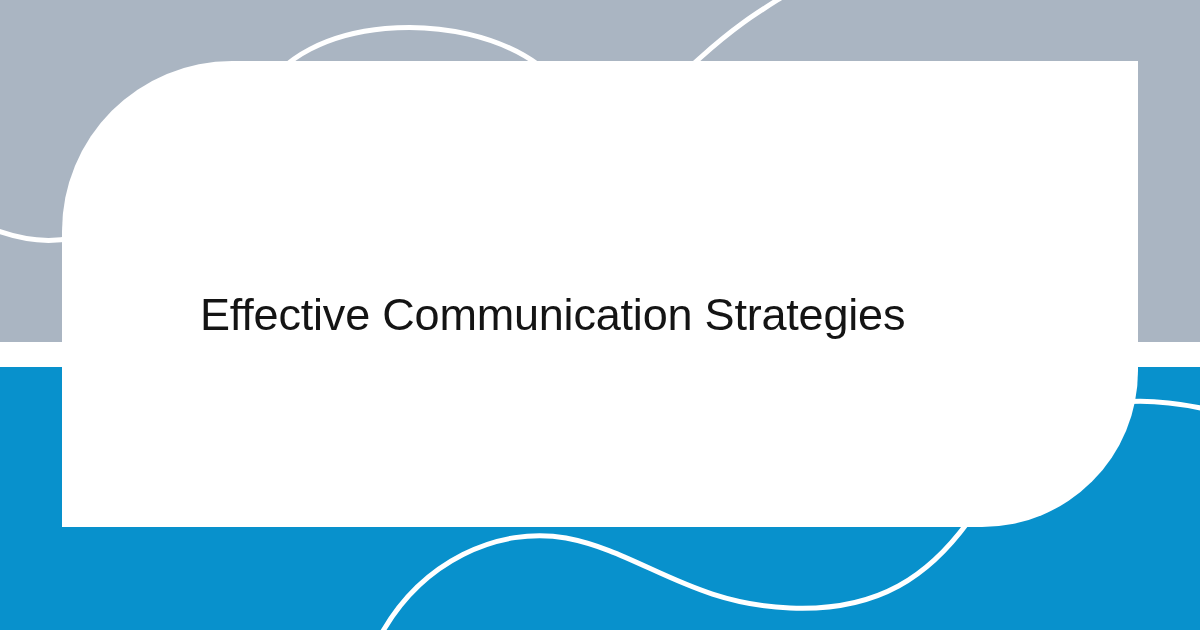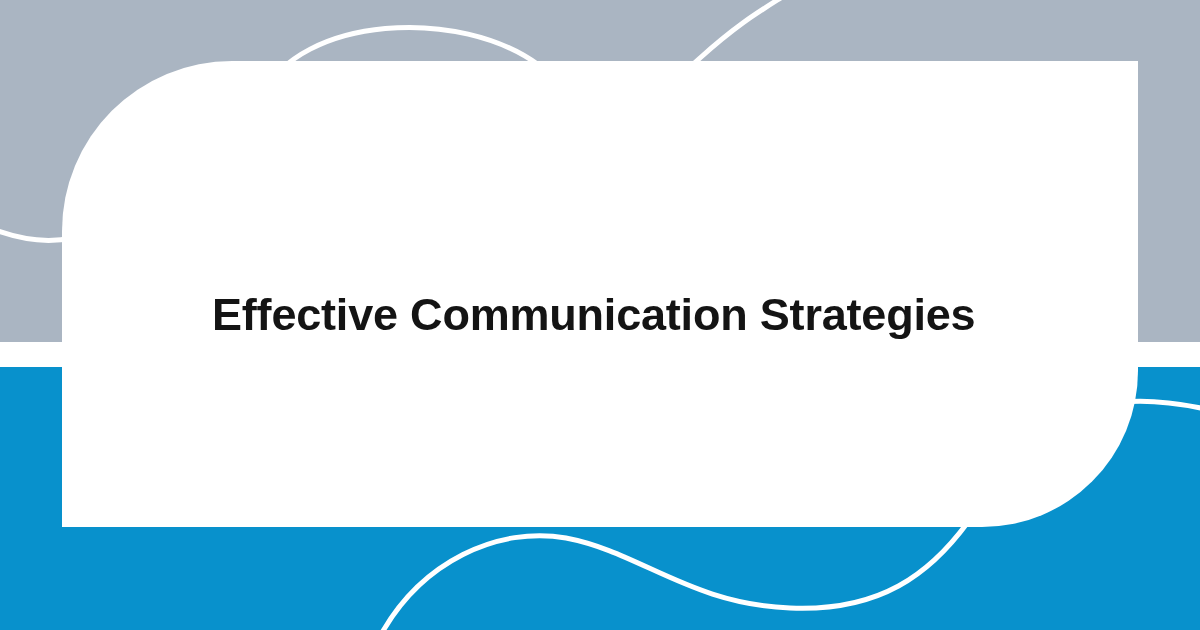--- a/index.html
+++ b/index.html
@@ -81,23 +81,23 @@
   #title-wrap {
     position: absolute;
     left: 200px;
     top: 283px;
     width: 900px;
     height: 64px;
     display: flex;
     align-items: center;
   }
   #page-title {
-    margin: 12px;
+    margin: 0;
     font-family: "Liberation Sans", "DejaVu Sans", sans-serif;
-    font-weight: 700;
+    font-weight: 400;
     font-size: 45px;
     line-height: 1.05;
     letter-spacing: -0.2px;
     color: #141414;
     white-space: nowrap;
   }
 </style>
 </head>
 <body>
 

